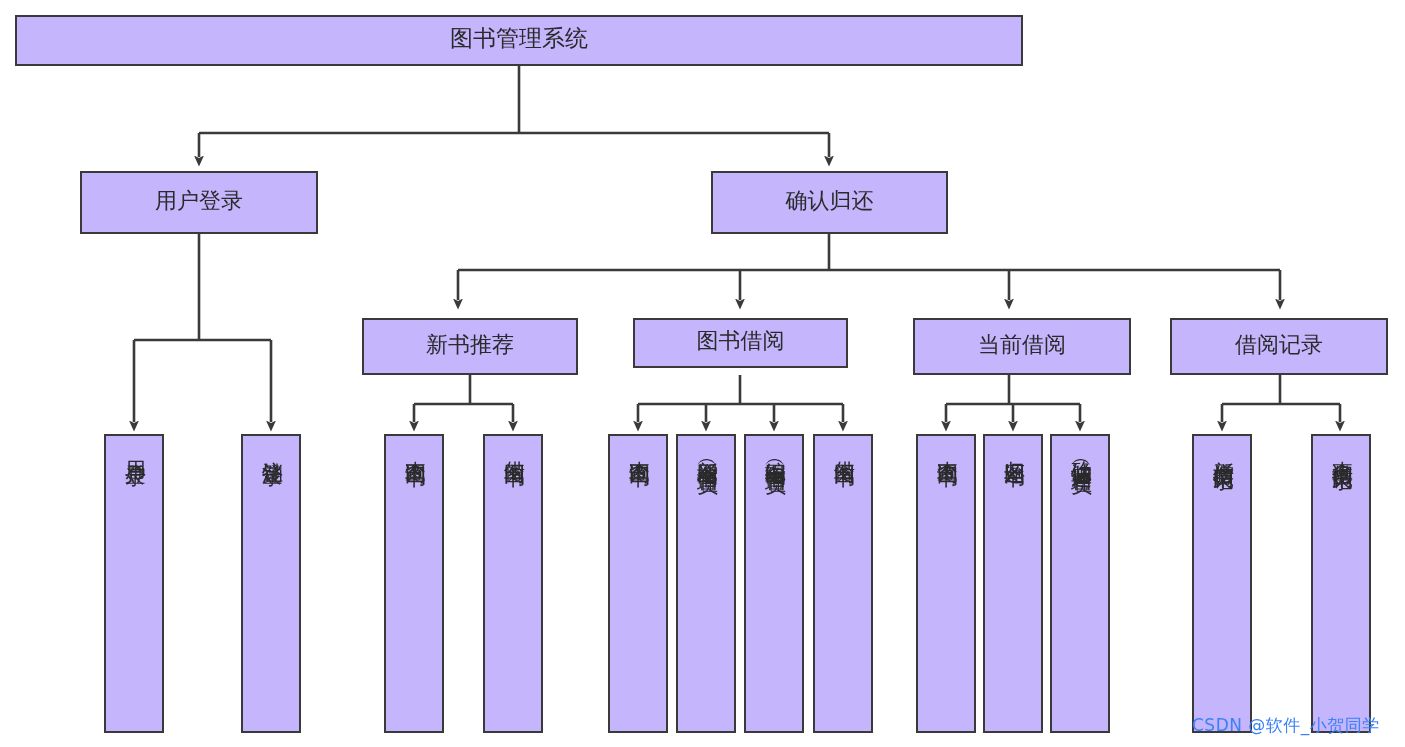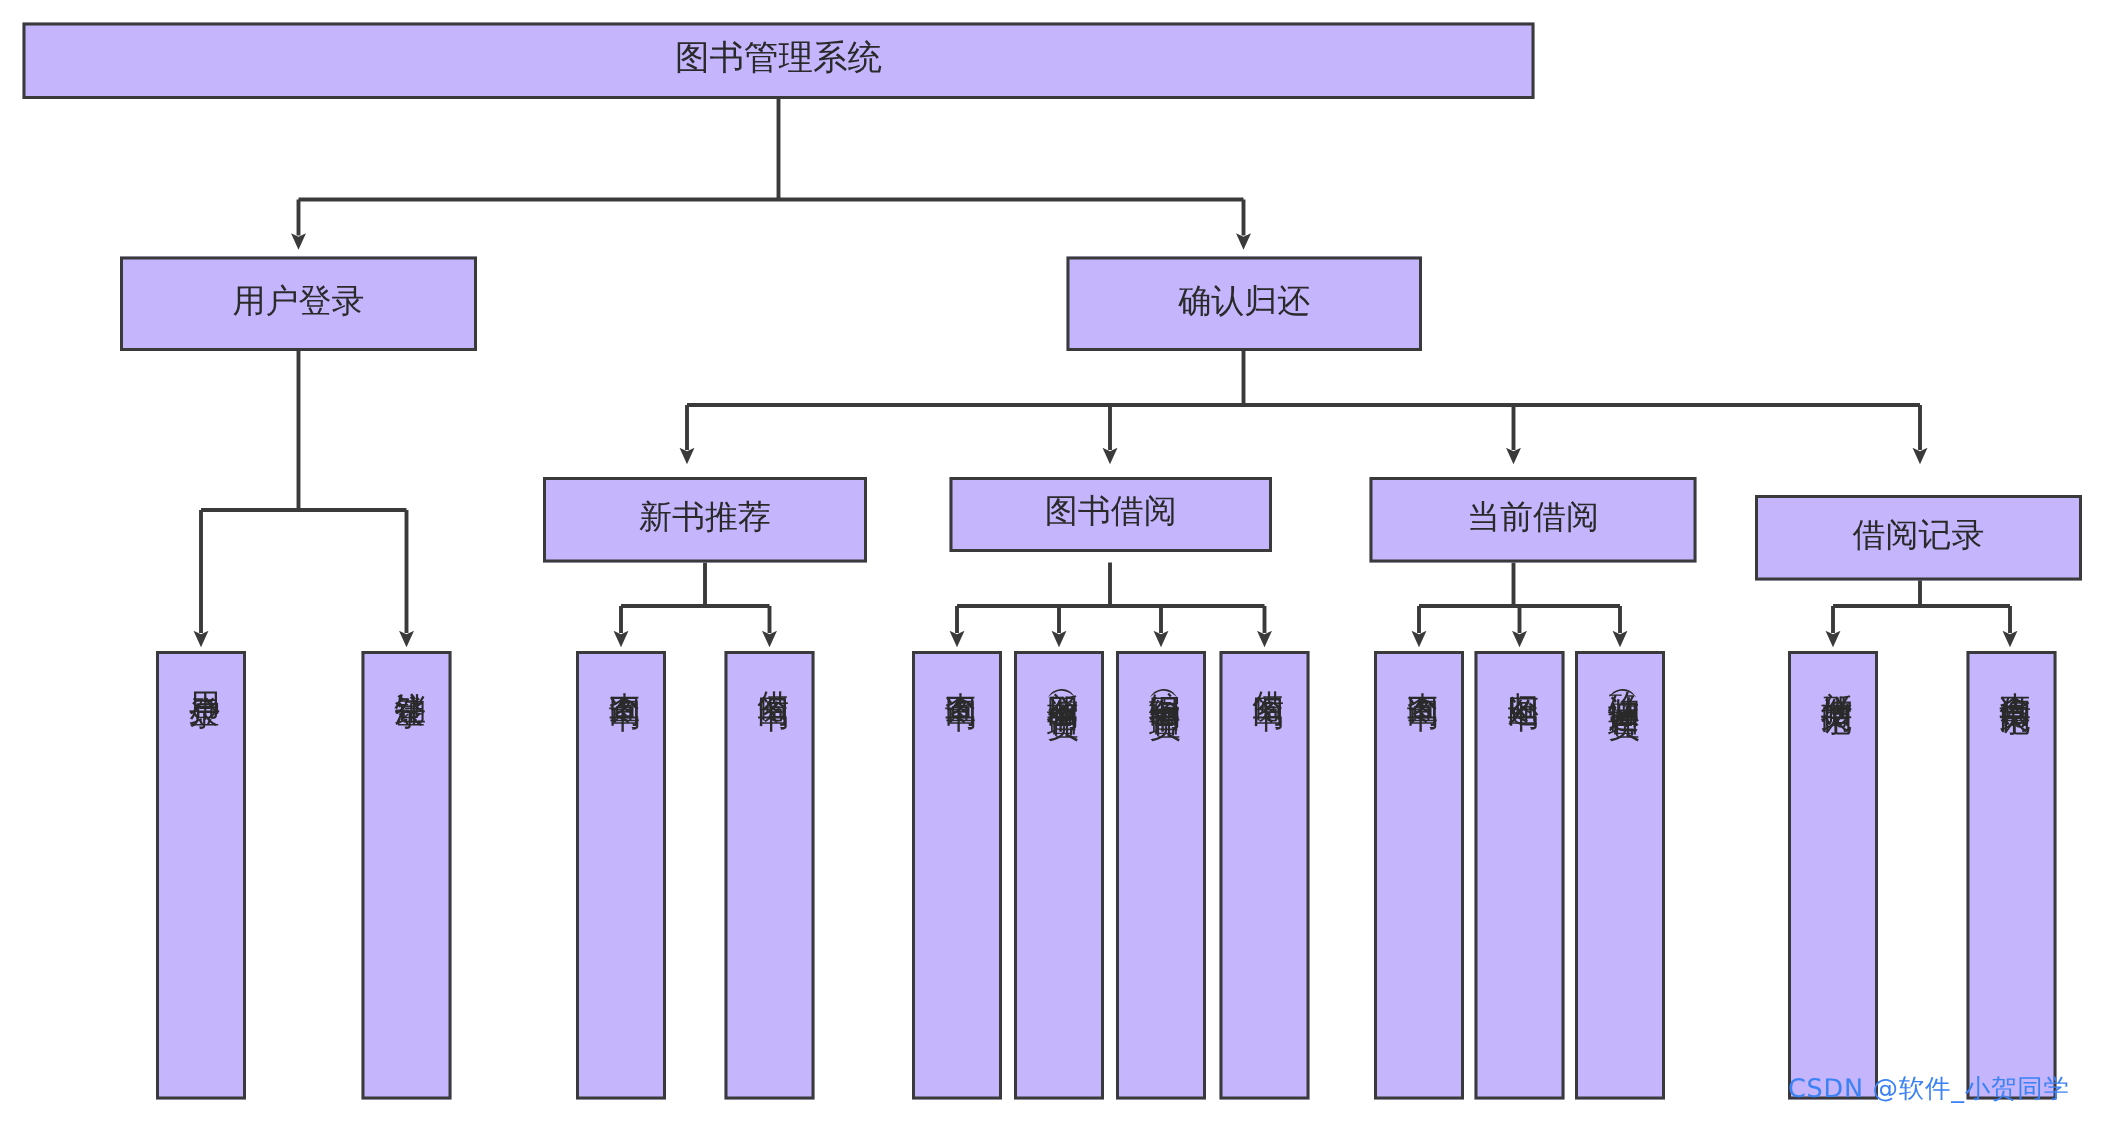--- a/index.html
+++ b/index.html
@@ -110,21 +110,21 @@
 
   <div class="node horiz" style="left:362px;top:318px;width:216px;height:57px;">
     <span class="label">新书推荐</span>
   </div>
   <div class="node horiz" style="left:633px;top:318px;width:215px;height:50px;">
     <span class="label">图书借阅</span>
   </div>
   <div class="node horiz" style="left:900px;top:318px;width:218px;height:57px;margin-left:13px;">
     <span class="label">当前借阅</span>
   </div>
-  <div class="node horiz" style="left:1170px;top:330px;width:218px;height:57px;">
+  <div class="node horiz" style="left:1170px;top:318px;width:218px;height:57px;">
     <span class="label">借阅记录</span>
   </div>
 
   <div class="node vert" style="left:104px;top:434px;width:60px;height:299px;">
     <span class="label">用户登录</span>
   </div>
   <div class="node vert" style="left:241px;top:434px;width:60px;height:299px;">
     <span class="label">注销登录</span>
   </div>
 

